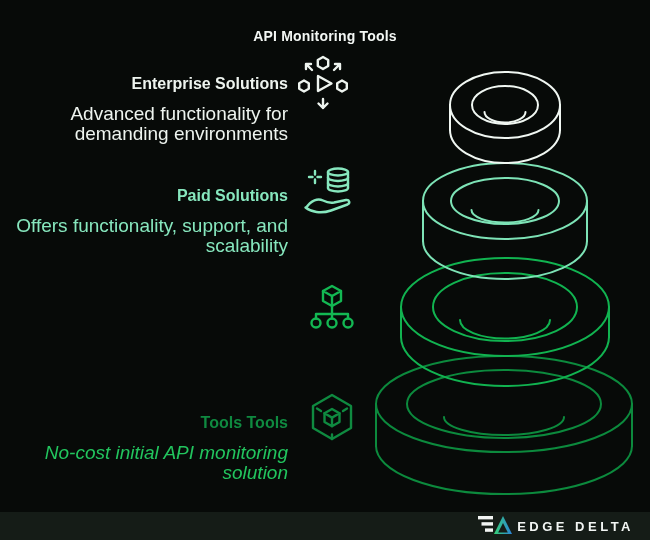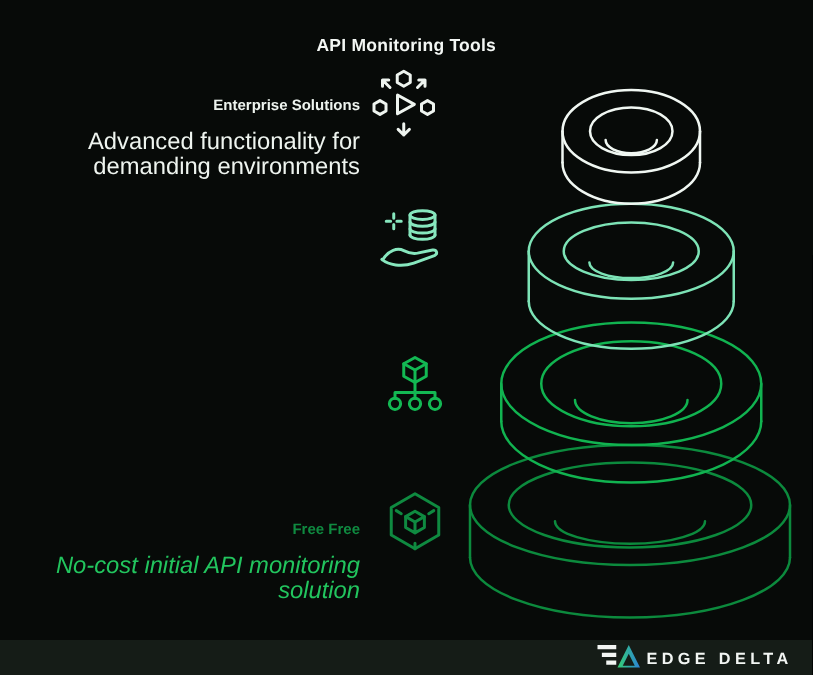--- a/index.html
+++ b/index.html
@@ -7,21 +7,21 @@
     position:relative; width:650px; height:540px; overflow:hidden;
     background:#070a08;
     font-family:"Liberation Sans", sans-serif;
   }
   .title {
     position:absolute; top:12px; left:0; width:650px;
     text-align:center; font-size:14px; font-weight:bold; letter-spacing:.2px;margin-top:16px;
   }
   .rings { position:absolute; left:0; top:0; pointer-events:none; }
   .tier-text { position:absolute; text-align:right; }
-  .tier-name { font-weight:bold; font-size:12px; line-height:24px; }
+  .tier-name { font-weight:bold; font-size:16px; line-height:24px; }
   .tier-desc { font-size:19px; line-height:19.5px; margin-top:8px; }
   .t-enterprise { left:10px; top:72px;  width:278px; }
   .t-paid       { left:10px; top:184px; width:278px; }
   .t-open       { left:28px; top:299px; width:260px; }
   .t-free       { left:10px; top:411px; width:278px; }
   .tier-icon { position:absolute; }
   .i-enterprise { left:296px; top:55px; }
   .i-paid       { left:302px; top:163px; }
   .i-open       { left:306px; top:282px; }
   .i-free       { left:307px; top:392px; }
@@ -92,20 +92,24 @@
         <path d="M22 21 L35.5 28.5 L22 36 Z"></path>
         <path d="M8 25.5 L12.8 28.25 V33.75 L8 36.5 L3.2 33.75 V28.25 Z"></path>
         <path d="M46 25.5 L50.8 28.25 V33.75 L46 36.5 L41.2 33.75 V28.25 Z"></path>
         <path d="M16 15 L10 9 M10 14 V9 H15"></path>
         <path d="M38 15 L44 9 M44 14 V9 H39"></path>
         <path d="M27 44 V53 M22.5 48.5 L27 53 L31.5 48.5"></path>
       </g>
     </svg>
   </div>
 
+  <div class="tier-text t-paid">
+    <div class="tier-name" style="color: rgb(135, 231, 190);">Paid Solutions</div>
+    <div class="tier-desc" style="color: rgb(135, 231, 190);">Offers functionality, support, and scalability</div>
+  </div>
   <div class="tier-icon i-paid">
     <svg width="56" height="56" viewBox="0 0 56 56">
       <g fill="none" stroke-width="2.4" stroke-linecap="round" stroke-linejoin="round" stroke="#87e7be">
         <ellipse cx="36" cy="9" rx="10" ry="3.5"></ellipse>
         <path d="M26 9 V25 M46 9 V25"></path>
         <path d="M26 14.5 A10 3.5 0 0 0 46 14.5"></path>
         <path d="M26 20 A10 3.5 0 0 0 46 20"></path>
         <path d="M26 25 A10 3.5 0 0 0 46 25"></path>
         <path d="M13 8 V11.5 M13 16.5 V20 M7 14 H10.5 M15.5 14 H19"></path>
         <path d="M4 45 C9 37 16 35 21 37.5 C25 39.5 28 40.2 32 39.5 L44 37 C47.5 36.5 48.5 40 45.5 41.5 L29 47.5 C19 51 9 49 3.5 44.5"></path>
@@ -120,21 +124,21 @@
         <path d="M17 9 V19 L26 24 V14 M35 9 V19 L26 24"></path>
         <path d="M26 24 V32 M10 32 H42 M10 32 V36.5 M42 32 V36.5 M26 32 V36.5"></path>
         <circle cx="10" cy="41" r="4.5"></circle>
         <circle cx="26" cy="41" r="4.5"></circle>
         <circle cx="42" cy="41" r="4.5"></circle>
       </g>
     </svg>
   </div>
 
   <div class="tier-text t-free">
-    <div class="tier-name" style="color: rgb(15, 138, 64);">Free Free</div>
+    <div class="tier-name" style="color: rgb(15, 138, 64);">Tools Tools</div>
     <div class="tier-desc" style="color: #22c55e; font-style: italic;">No-cost initial API monitoring solution</div>
   </div>
   <div class="tier-icon i-free">
     <svg width="50" height="56" viewBox="0 0 50 56">
       <g fill="none" stroke-width="2.4" stroke-linecap="round" stroke-linejoin="round" stroke="#0f8a40">
         <path d="M25 3 L44 14 V36 L25 47 L6 36 V14 Z"></path>
         <path d="M25 17 L32.5 21.3 L25 25.6 L17.5 21.3 Z"></path>
         <path d="M17.5 21.3 V30 L25 34.3 V25.6 M32.5 21.3 V30 L25 34.3"></path>
         <path d="M10 16.5 L14 19 M40 16.5 L36 19 M25 47 V42.5"></path>
       </g>

